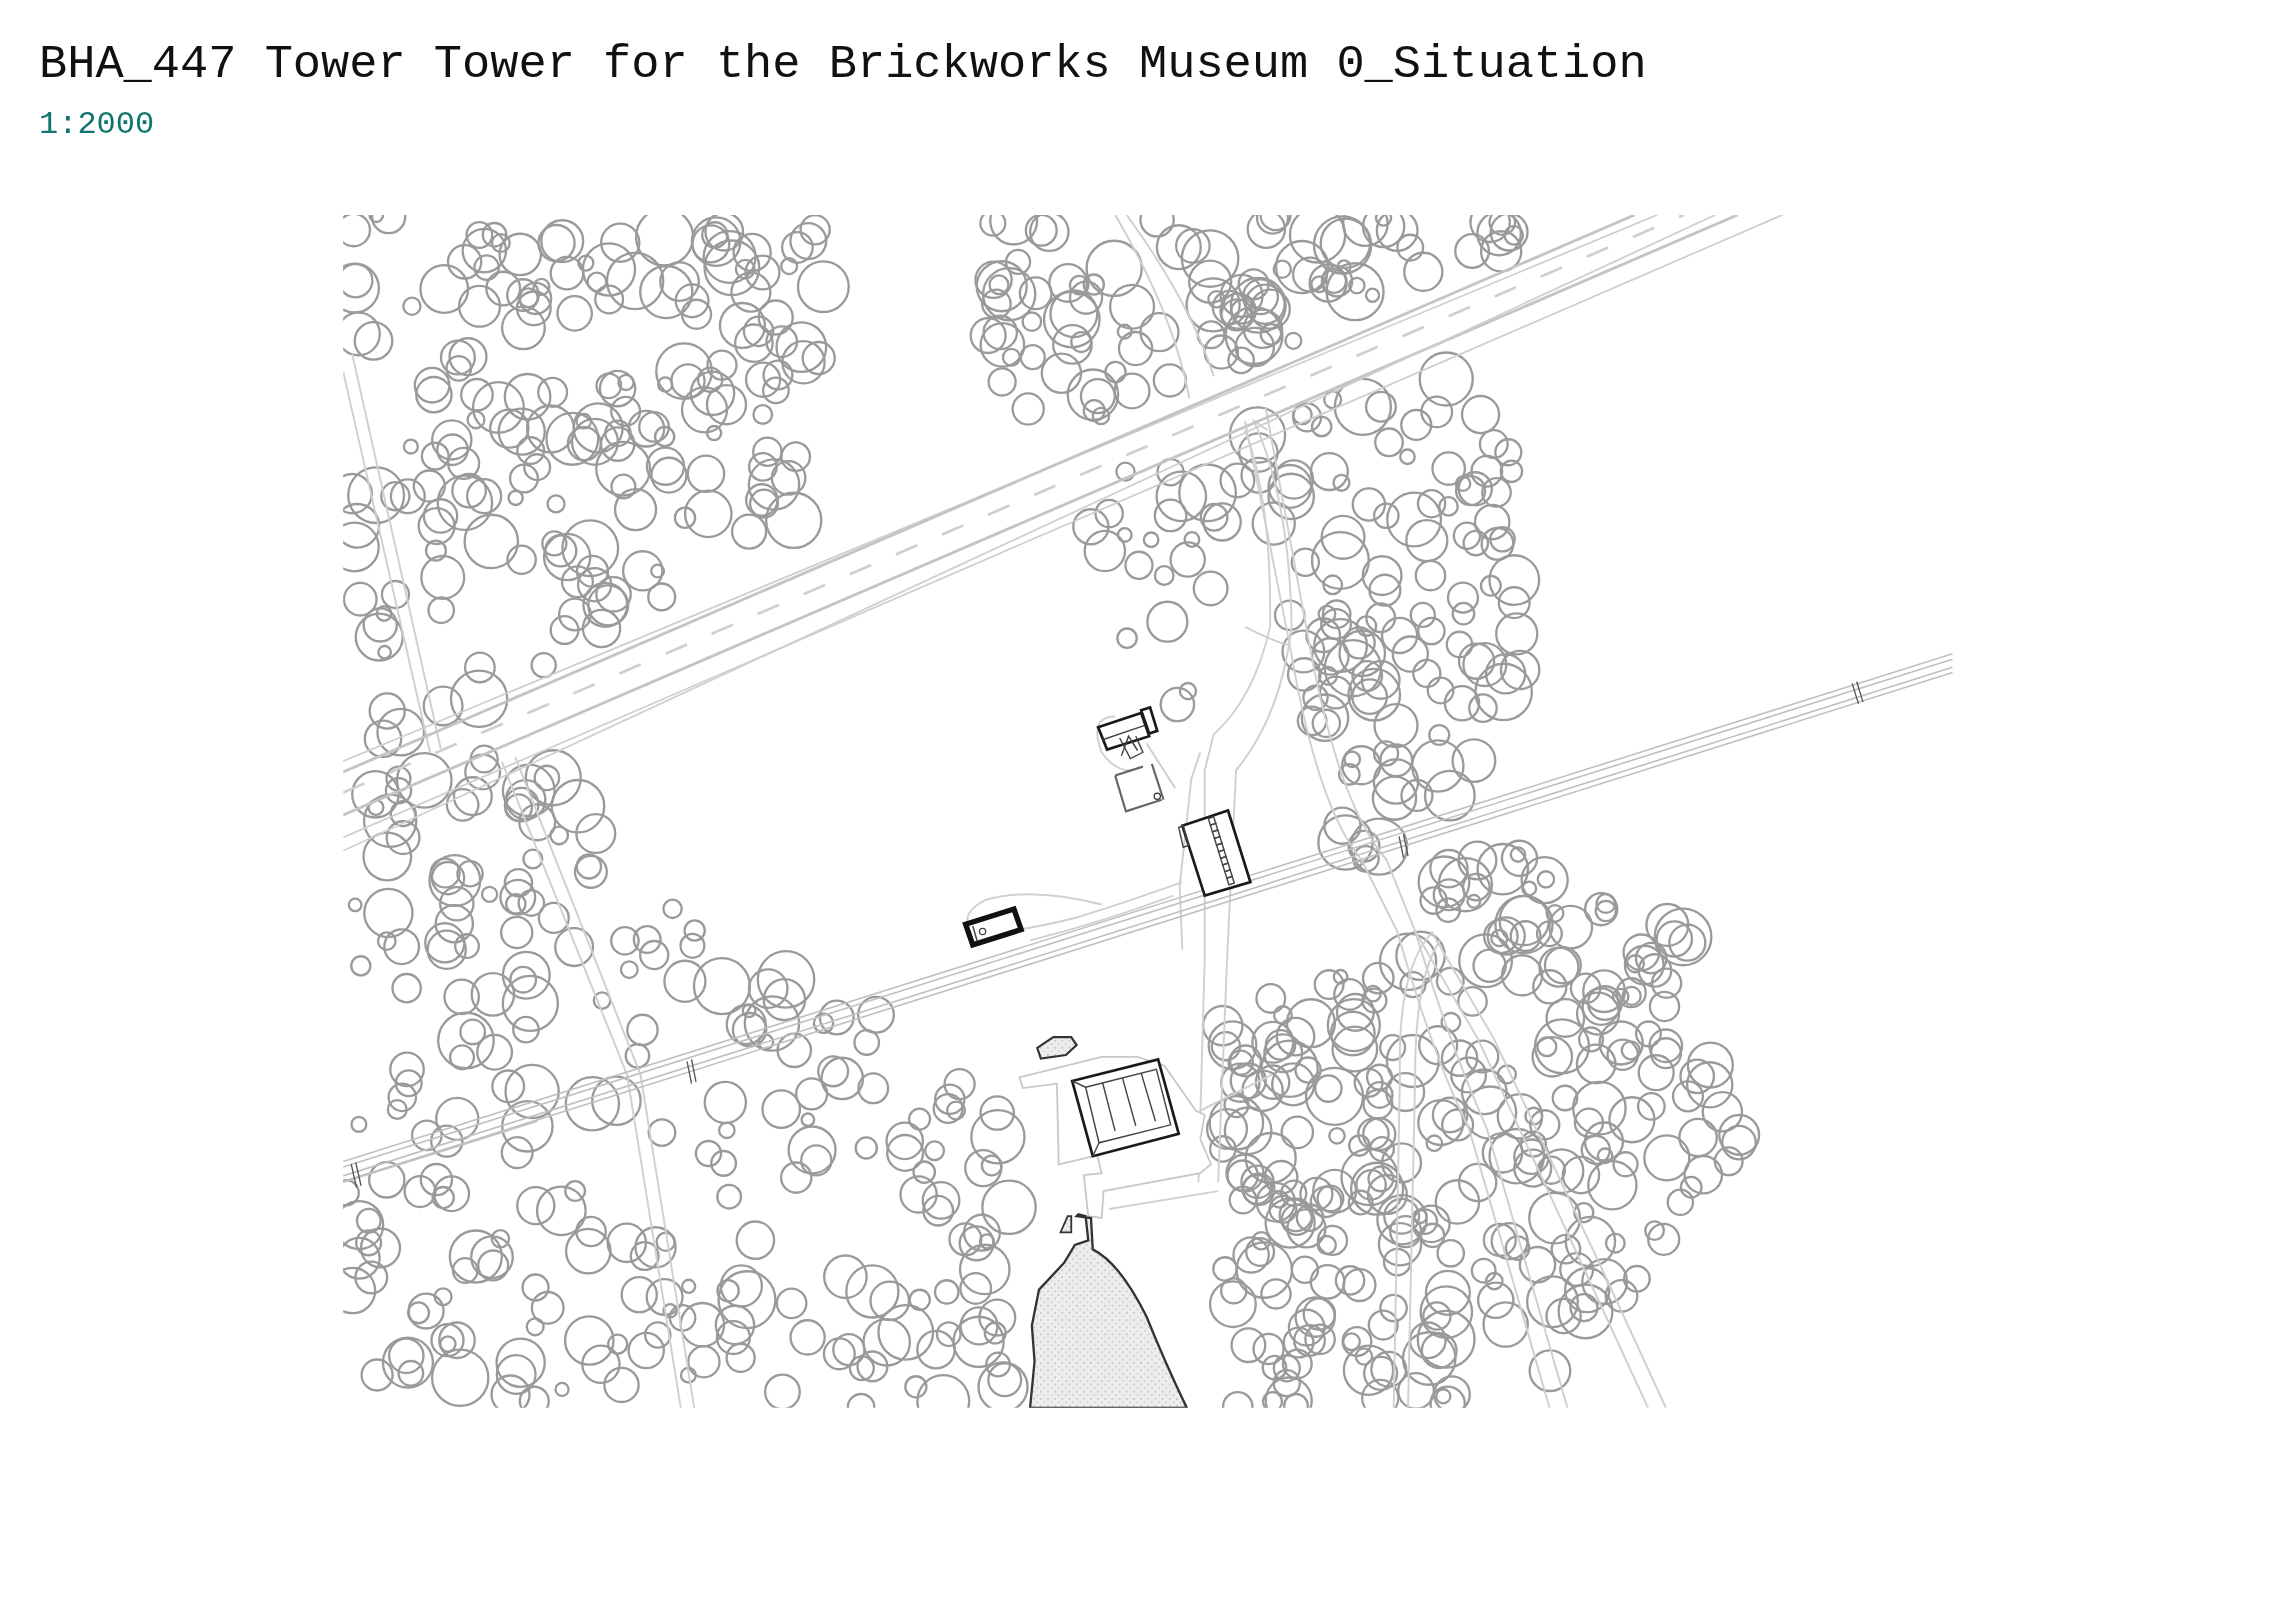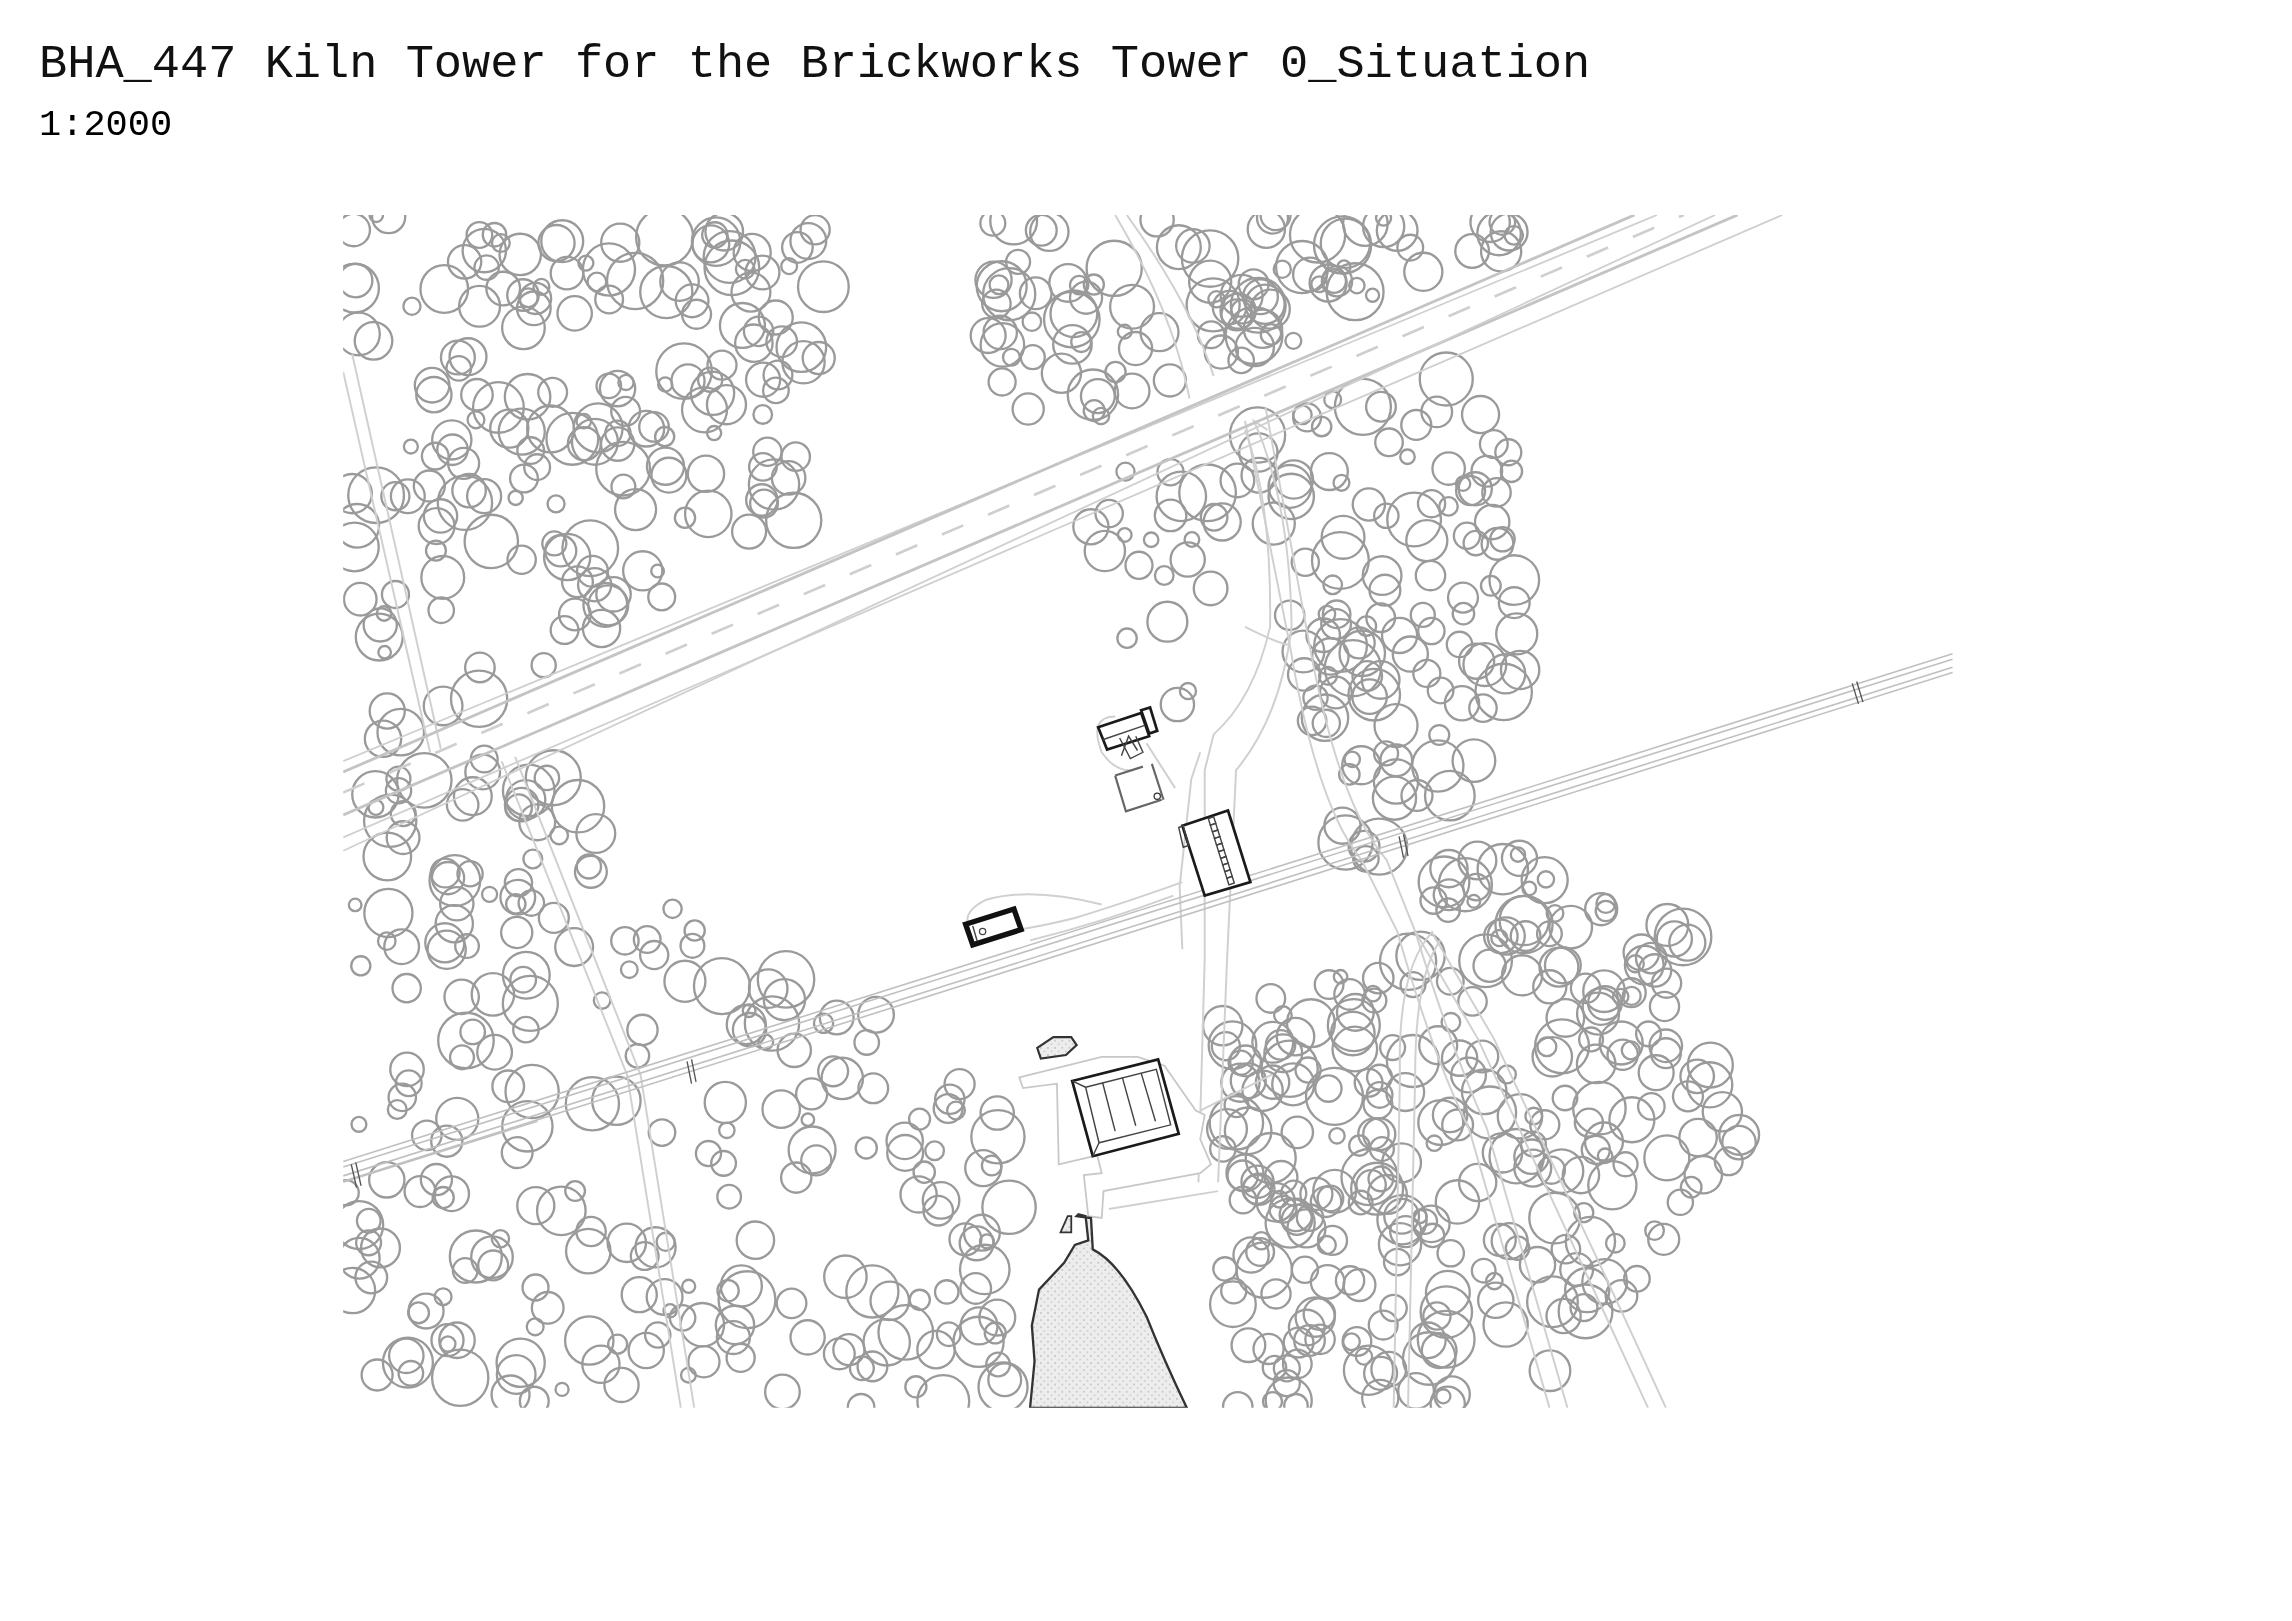--- a/index.html
+++ b/index.html
@@ -5,38 +5,38 @@
   html, body { margin: 0; padding: 0; background: #ffffff; }
   body { width: 2293px; height: 1621px; position: relative; overflow: hidden; }
   .title {
     position: absolute; left: 39px; top: 38px;
     font-family: "Liberation Mono", "DejaVu Sans Mono", monospace;
     font-size: 47px; color: #111; letter-spacing: 0px; white-space: nowrap; line-height: 54px;
   }
   .scale {
     position: absolute; left: 39px; top: 107px;
     font-family: "Liberation Mono", "DejaVu Sans Mono", monospace;
-    font-size: 37px; color: #000000; white-space: nowrap; line-height: 36px;
+    font-size: 32px; color: #0f766e; white-space: nowrap; line-height: 36px;
   }
   svg.plan { position: absolute; left: 0; top: 0; }
   .tree { fill: none; stroke: #9a9a9a; stroke-width: 2.6; }
   .path-line { fill: none; stroke: #d0d0d0; stroke-width: 2.2; }
   .road-edge { fill: none; stroke: #c4c4c4; stroke-width: 3.2; }
   .road-outer { fill: none; stroke: #cfcfcf; stroke-width: 2; }
   .road-dash { fill: none; stroke: #cfcfcf; stroke-width: 3; stroke-dasharray: 26 30; }
   .rail { fill: none; stroke: #c0c0c0; stroke-width: 1.8; }
   .bldg { fill: #ffffff; stroke: #1a1a1a; stroke-width: 3; }
   .bldg-thin { fill: none; stroke: #444; stroke-width: 1.6; }
   .bldg-heavy { fill: #ffffff; stroke: #111; stroke-width: 6; }
   .terrace { fill: #ffffff; stroke: #c8c8c8; stroke-width: 2; }
 </style>
 </head>
 <body>
 
-<div class="title">BHA_447 Kiln Tower for the Brickworks Tower 0_Situation</div>
+<div class="title">BHA_447 Tower Tower for the Brickworks Museum 0_Situation</div>
 <div class="scale">1:2000</div>
 
 <svg class="plan" width="2293" height="1621" viewBox="0 0 2560 1810" xmlns="http://www.w3.org/2000/svg">
   <defs>
     <clipPath id="planClip">
         <rect x="383" y="240" width="1810" height="1332"></rect>
       </clipPath>
     <pattern id="stipple" width="8" height="8" patternUnits="userSpaceOnUse">
       <rect width="8" height="8" fill="#ededed"></rect>
       <circle cx="2" cy="2" r="1" fill="#bdbdbd"></circle>

